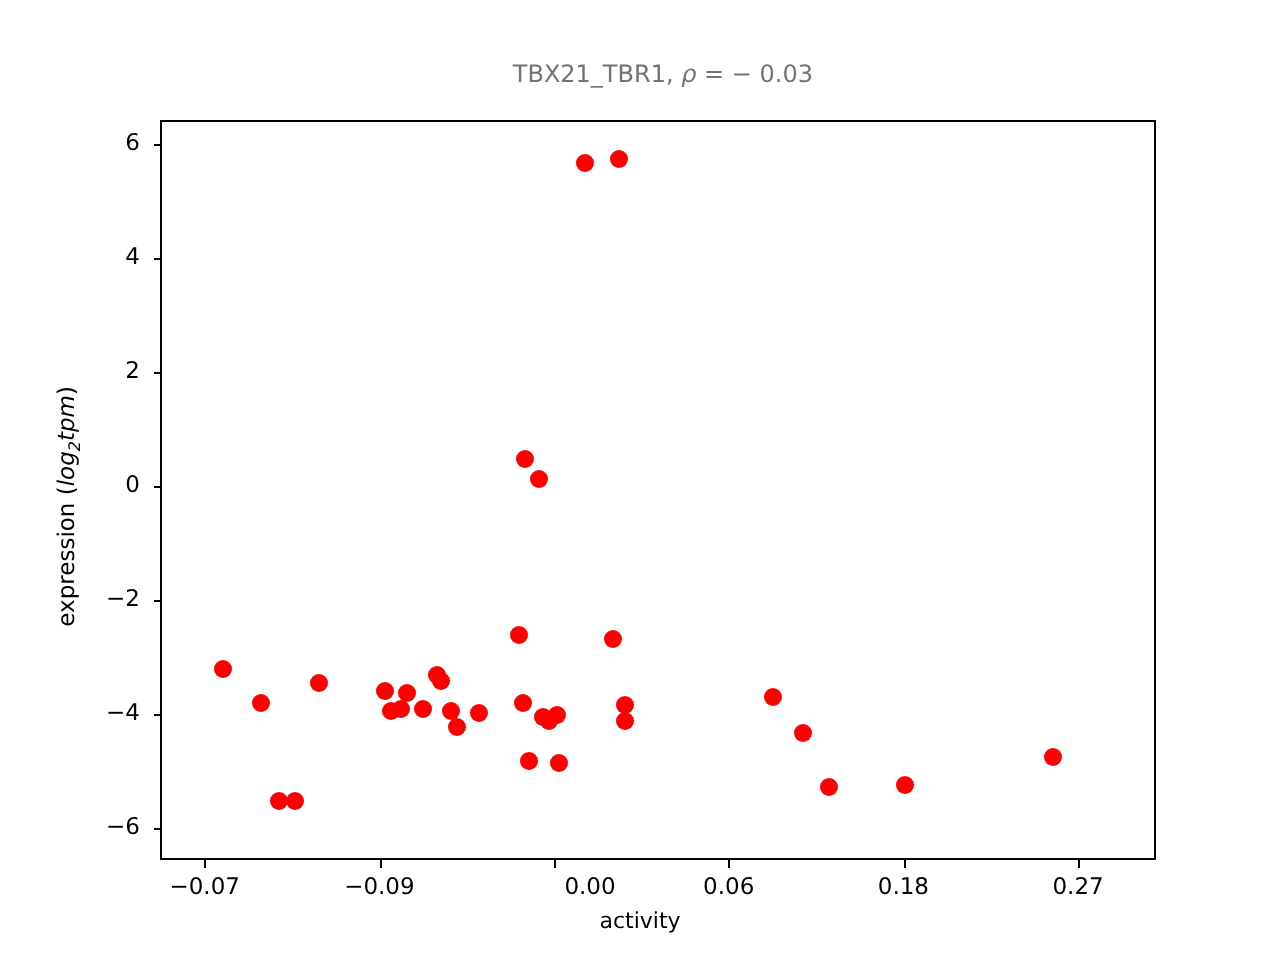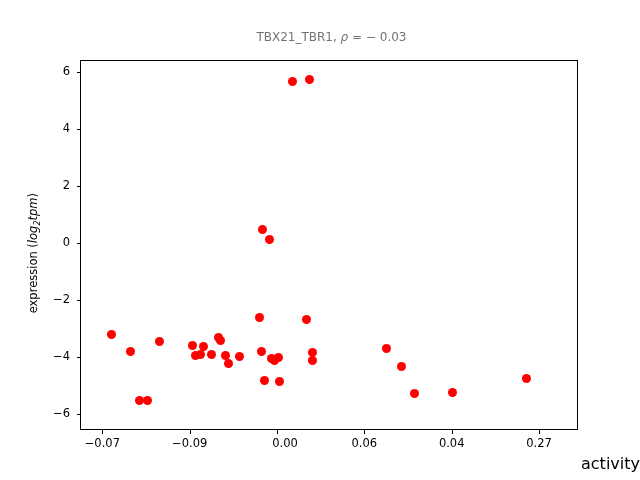--- a/index.html
+++ b/index.html
@@ -92,22 +92,22 @@
     font-size: 11.5px;
     color: #000000;
     margin-top: -8px;
     white-space: pre;
   }
   .xlabel {
     position: absolute;
     left: 0;
     top: 454px;
     width: 640px;
-    text-align: right;
-    font-size: 16px;
+    text-align: center;
+    font-size: 11px;
     color: #000000;
   }
   .ylabel {
     position: absolute;
     left: -86px;
     top: 245px;
     width: 240px;
     text-align: center;
     font-size: 11.5px;
     color: #000000;
@@ -169,25 +169,25 @@
         <div class="pt" style="left: 445.073px; top: 317.59px; background: rgb(254, 0, 0);"></div>
       </div>
   </div>
 
   <div id="ticks-x">
       <div class="tick-x" style="left: 102.358px;"></div>
       <div class="ticklabel-x" style="left: 102.358px;">−0.07</div>
       <div class="tick-x" style="left: 189.696px;"></div>
       <div class="ticklabel-x" style="left: 189.696px;">−0.09</div>
       <div class="tick-x" style="left: 277.034px;"></div>
-      <div class="ticklabel-x" style="left: 285px; text-align: center;">0.00</div>
+      <div class="ticklabel-x" style="left: 295px; text-align: center;">0.00</div>
       <div class="tick-x" style="left: 364.372px;"></div>
       <div class="ticklabel-x" style="left: 364.372px;">0.06</div>
       <div class="tick-x" style="left: 451.71px;"></div>
-      <div class="ticklabel-x" style="left: 451.71px;">0.04</div>
+      <div class="ticklabel-x" style="left: 451.71px;">0.18</div>
       <div class="tick-x" style="left: 539.047px;"></div>
       <div class="ticklabel-x" style="left: 539.047px;">0.27</div>
     </div>
   <div id="ticks-y">
       <div class="tick-y" style="top: 72.2479px;"></div>
       <div class="ticklabel-y" style="top: 72.2479px;">6</div>
       <div class="tick-y" style="top: 129.215px;"></div>
       <div class="ticklabel-y" style="top: 129.215px;">4</div>
       <div class="tick-y" style="top: 186.182px;"></div>
       <div class="ticklabel-y" style="top: 186.182px;">2</div>

